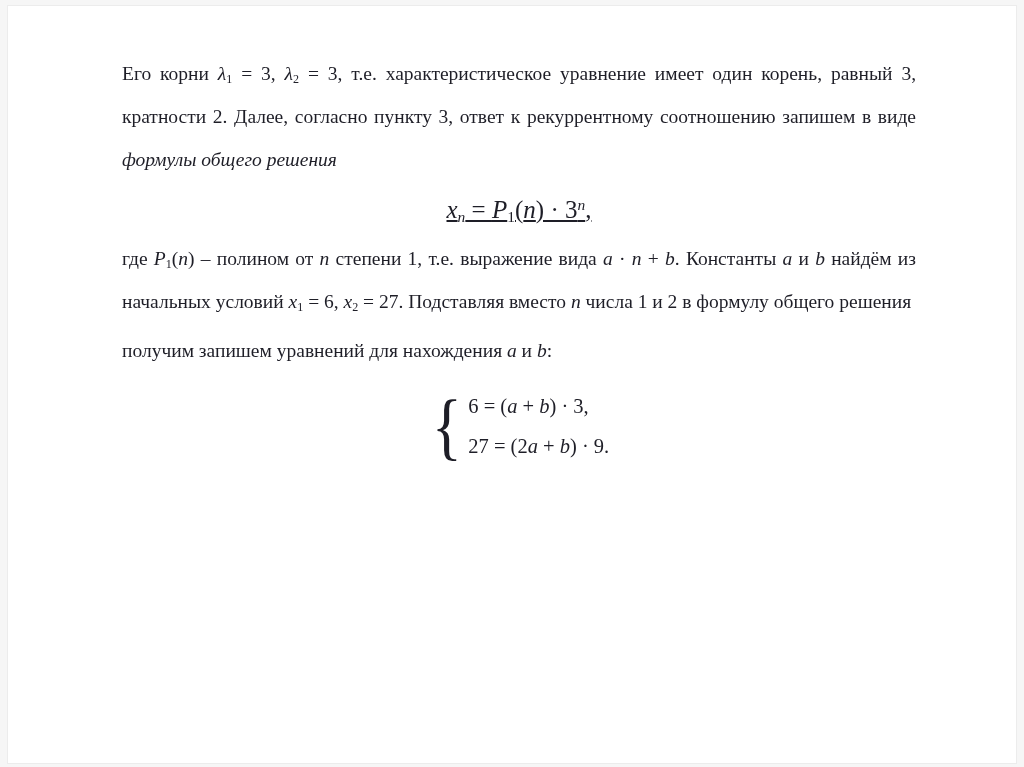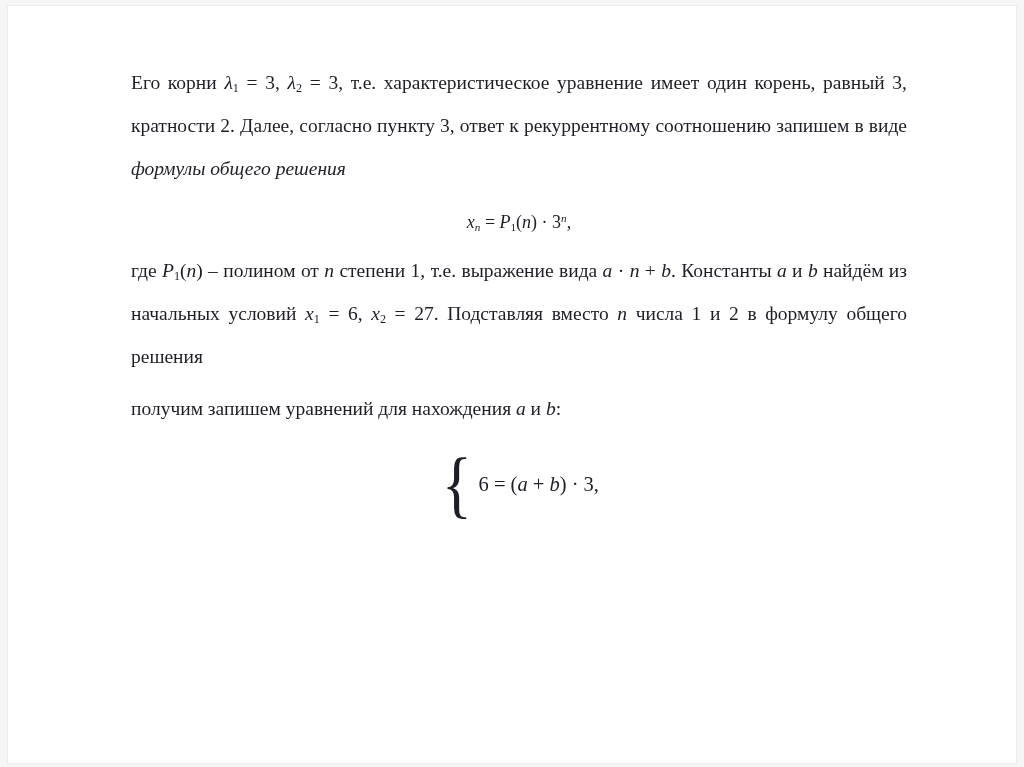--- a/index.html
+++ b/index.html
@@ -29,28 +29,29 @@
     position: absolute;
     top: 46px;
     left: 114px;
     width: 794px;
     color: #1e1e27;
   }
   .para {
     font-size: 19.5px;
     line-height: 43px;
     text-align: justify;
-    margin: 9px;
+    margin: 0;
   }
   .formula {
-    font-size: 18px;
+    font-size: 25px;
     line-height: 46px;
     text-align: center;
     margin: 0;
     white-space: nowrap;
+    text-decoration: underline;
   }
   .f1 { margin-top: 6px; }
   .f2 { margin-top: 4px; }
   .p2 { margin-top: 4px; }
   .p3 { margin-top: 6px; }
   .it { font-style: italic; }
   sub {
     font-size: 0.62em;
     line-height: 0;
     vertical-align: -0.25em;
@@ -99,18 +100,19 @@
 
       <p class="para p2"><span>где </span><span class="it">P</span><sub>1</sub><span>(</span><span class="it">n</span><span>) – полином от </span><span class="it">n</span><span> степени 1, т.е. выражение вида </span><span class="it">a</span><span> · </span><span class="it">n</span><span> + </span><span class="it">b</span><span>. Константы </span><span class="it">a</span><span> и </span><span class="it">b</span><span> найдём из начальных условий </span><span class="it">x</span><sub>1</sub><span> = 6, </span><span class="it">x</span><sub>2</sub><span> = 27. Подставляя вместо </span><span class="it">n</span><span> числа 1 и 2 в формулу общего решения</span></p>
 
 
       <p class="para p3"><span>получим запишем уравнений для нахождения </span><span class="it">a</span><span> и </span><span class="it">b</span><span>:</span></p>
 
       <div class="system">
         <span class="system-brace">{</span>
         <div class="system-lines">
           <div class="system-line"><span>6 = (</span><span class="it">a</span><span> + </span><span class="it">b</span><span>) · 3,</span></div>
+          <div class="system-line"><span>27 = (2</span><span class="it">a</span><span> + </span><span class="it">b</span><span>) · 9.</span></div>
         </div>
       </div>
 
     </div>
   </div>
 </div>
 
 </body></html>

